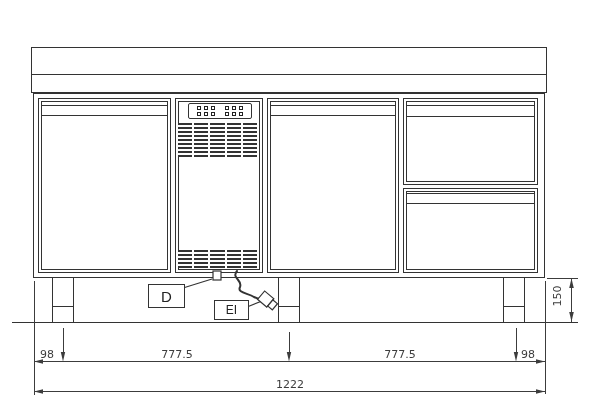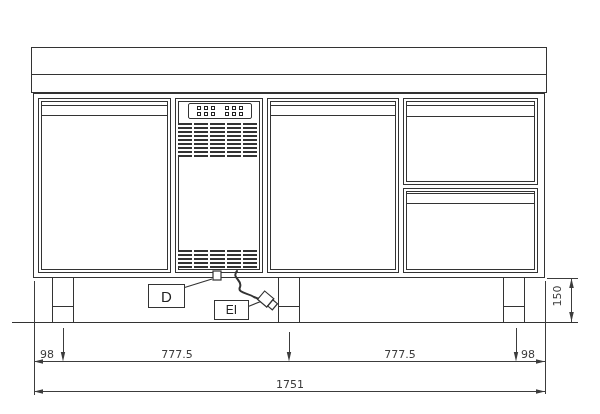--- a/index.html
+++ b/index.html
@@ -199,21 +199,21 @@
   <div class="ext150"></div>
 
   <div class="dimline dim1"></div>
   <div class="dimline dim2"></div>
   <div class="dim150"></div>
 
   <div class="dimtext t98L">98</div>
   <div class="dimtext t777a">777.5</div>
   <div class="dimtext t777b">777.5</div>
   <div class="dimtext t98R">98</div>
-  <div class="dimtext t1751">1751</div>
+  <div class="dimtext t1751">1222</div>
   <div class="dimtext t150">150</div>
 
   <div class="callout d-box">D</div>
   <div class="callout ei-box">EI</div>
 
   <svg class="overlay" width="600" height="414" viewBox="0 0 600 414">
 
     <rect x="213" y="271" width="8" height="9" class="svg-white"></rect>
 
     <line x1="183" y1="288" x2="212" y2="279" class="svg-line"></line>

